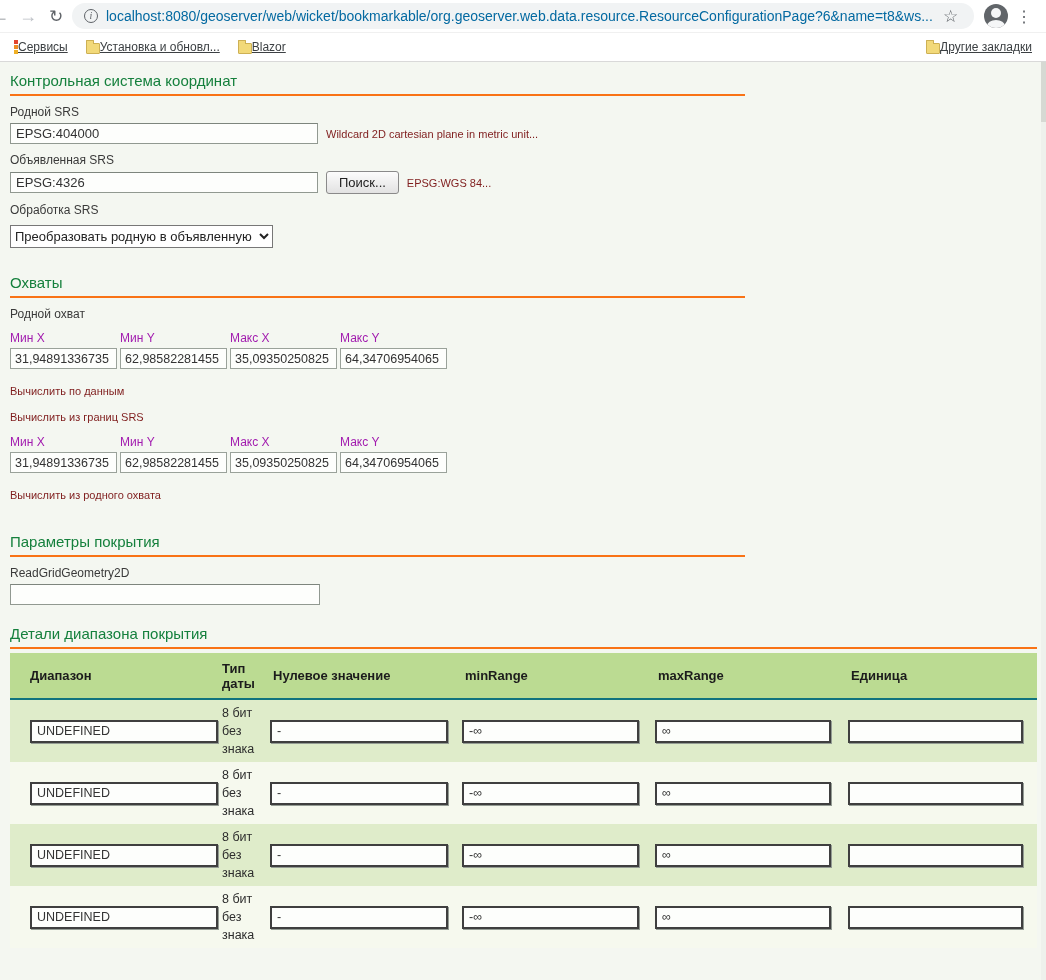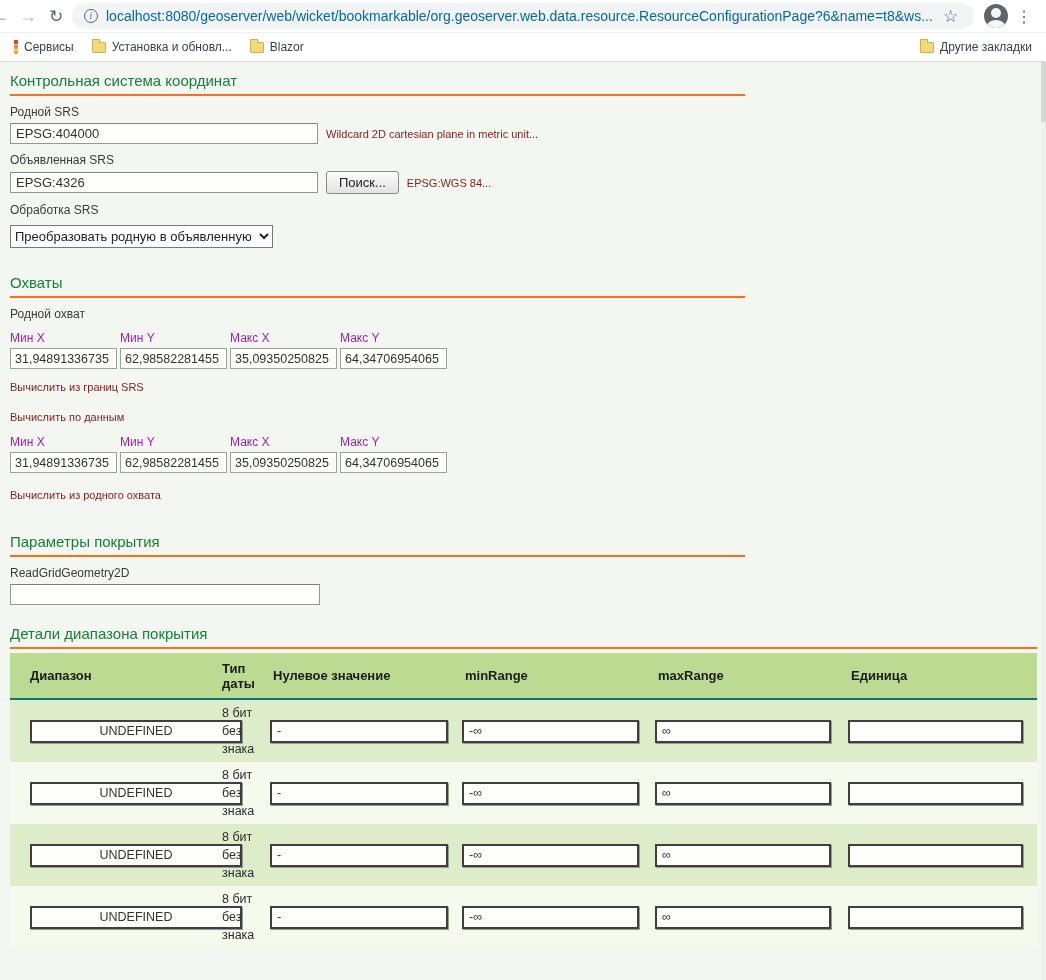--- a/index.html
+++ b/index.html
@@ -25,21 +25,21 @@
             overflow:hidden; flex:0 0 auto; margin-left:6px;}
   .avatar::before { content:""; position:absolute; left:7px; top:4px; width:10px; height:10px;
                     border-radius:50%; background:#f5f6f7;}
   .avatar::after { content:""; position:absolute; left:3px; top:16px; width:18px; height:12px;
                    border-radius:50%; background:#f5f6f7;}
   .dots-ic { font-size:16px; color:#5f6368; padding:0 4px; flex:0 0 auto;}
 
   
   .bookmarks { height:29px; background:#fff; display:flex; align-items:center; gap:6px;
                padding:0 8px; border-bottom:1px solid #d9d9d9; font-size:12px; color:#3c4043;}
-  .bm-item { display:flex; align-items:flex-start; gap:6px; padding:2px 6px; cursor:default;}
+  .bm-item { display:flex; align-items:flex-end; padding:2px 6px; cursor:default;text-decoration:underline;}
   .svc-ic { display:flex; flex-direction:column; gap:1px; }
   .svc-ic i { width:4px; height:4px; display:block; }
   .svc-ic i:nth-child(1){ background:#e2432e; }
   .svc-ic i:nth-child(2){ background:#ee8c23; }
   .svc-ic i:nth-child(3){ background:#efaf26; }
   .folder-ic { width:14px; height:11px; background:#f2d979; border:1px solid #cdb054;
                border-radius:1px; position:relative; margin-top:2px;}
   .folder-ic::before { content:""; position:absolute; left:-1px; top:-4px; width:6px; height:3px;
                        background:#f2d979; border:1px solid #cdb054; border-bottom:none;
                        border-radius:1px 1px 0 0;}
@@ -88,21 +88,21 @@
            font-size:13px; font-weight:bold; color:#1c1c1c; }
   .rhead .c1 { padding-left:20px; }
   .rhead .c3, .rhead .c4, .rhead .c5, .rhead .c6 { padding-left:3px; }
   .trow { min-height:62px; font-size:12.5px; color:#2d2d2d; }
   .trow.odd  { background:#dfecca; }
   .trow.even { background:#f6f9ee; }
   .trow .c1 { padding-left:20px; }
   .trow input { height:23px; border:2px solid #3f3f3f; background:#fdfefc; font-size:12.5px;
                 color:#333; padding:1px 5px; box-shadow:1px 1px 0 #949c94;
                 font-family:"Liberation Sans",sans-serif;}
-  .in-band { width:212px;text-align:center; }
+  .in-band { width:188px; }
   .in-null { width:178px; }
   .in-min  { width:177px; }
   .in-max  { width:176px; }
   .in-unit { width:175px; }
   .dtype { width:46px; line-height:1.45; }
 </style>
 </head>
 <body>
 
 <div class="chrome">
@@ -174,22 +174,22 @@
     <span>Мин Y</span>
     <span>Макс X</span>
     <span>Макс Y</span>
   </div>
   <div class="bbox-inputs">
     <input value="31,94891336735" style="">
     <input value="62,98582281455" style="">
     <input value="35,09350250825" style="">
     <input value="64,34706954065" style="">
   </div>
+  <div class="lnk-row" style="margin-top:12px;"><a class="lnk">Вычислить по данным</a></div>
   <div class="lnk-row"><a class="lnk">Вычислить из границ SRS</a></div>
-  <div class="lnk-row" style="margin-top:12px;"><a class="lnk">Вычислить по данным</a></div>
 
   <div class="bbox-labels">
     <span>Мин X</span>
     <span>Мин Y</span>
     <span>Макс X</span>
     <span>Макс Y</span>
   </div>
   <div class="bbox-inputs">
     <input value="31,94891336735" style="">
     <input value="62,98582281455" style="">

